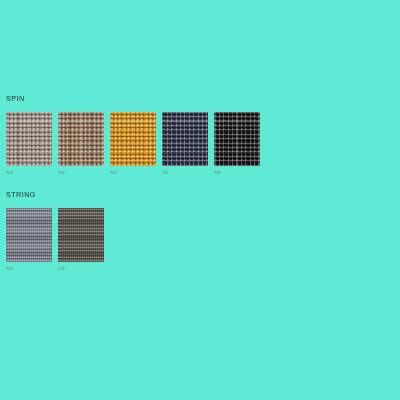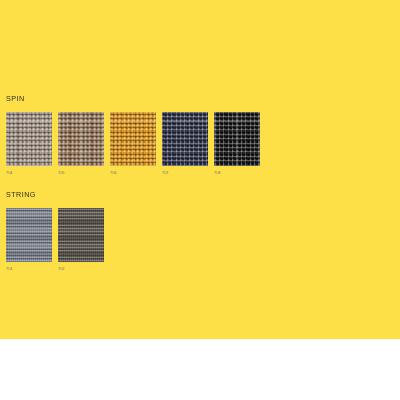--- a/index.html
+++ b/index.html
@@ -13,22 +13,22 @@
     position: relative;
     overflow: hidden;
     font-family: "Liberation Sans", sans-serif;
     -webkit-font-smoothing: antialiased;
   }
 
   .page {
     position: absolute;
     left: 0; top: 0;
     width: 400px;
-    height: 339px;
-    background: #fde047;
+    height: 400px;
+    background: #5eead4;
   }
 
   
   .section { position: absolute; left: 0; }
   #section-spin   { top: 94px; }
   #section-string { top: 190px; }
 
   .section-heading {
     position: absolute;
     left: 6px;

